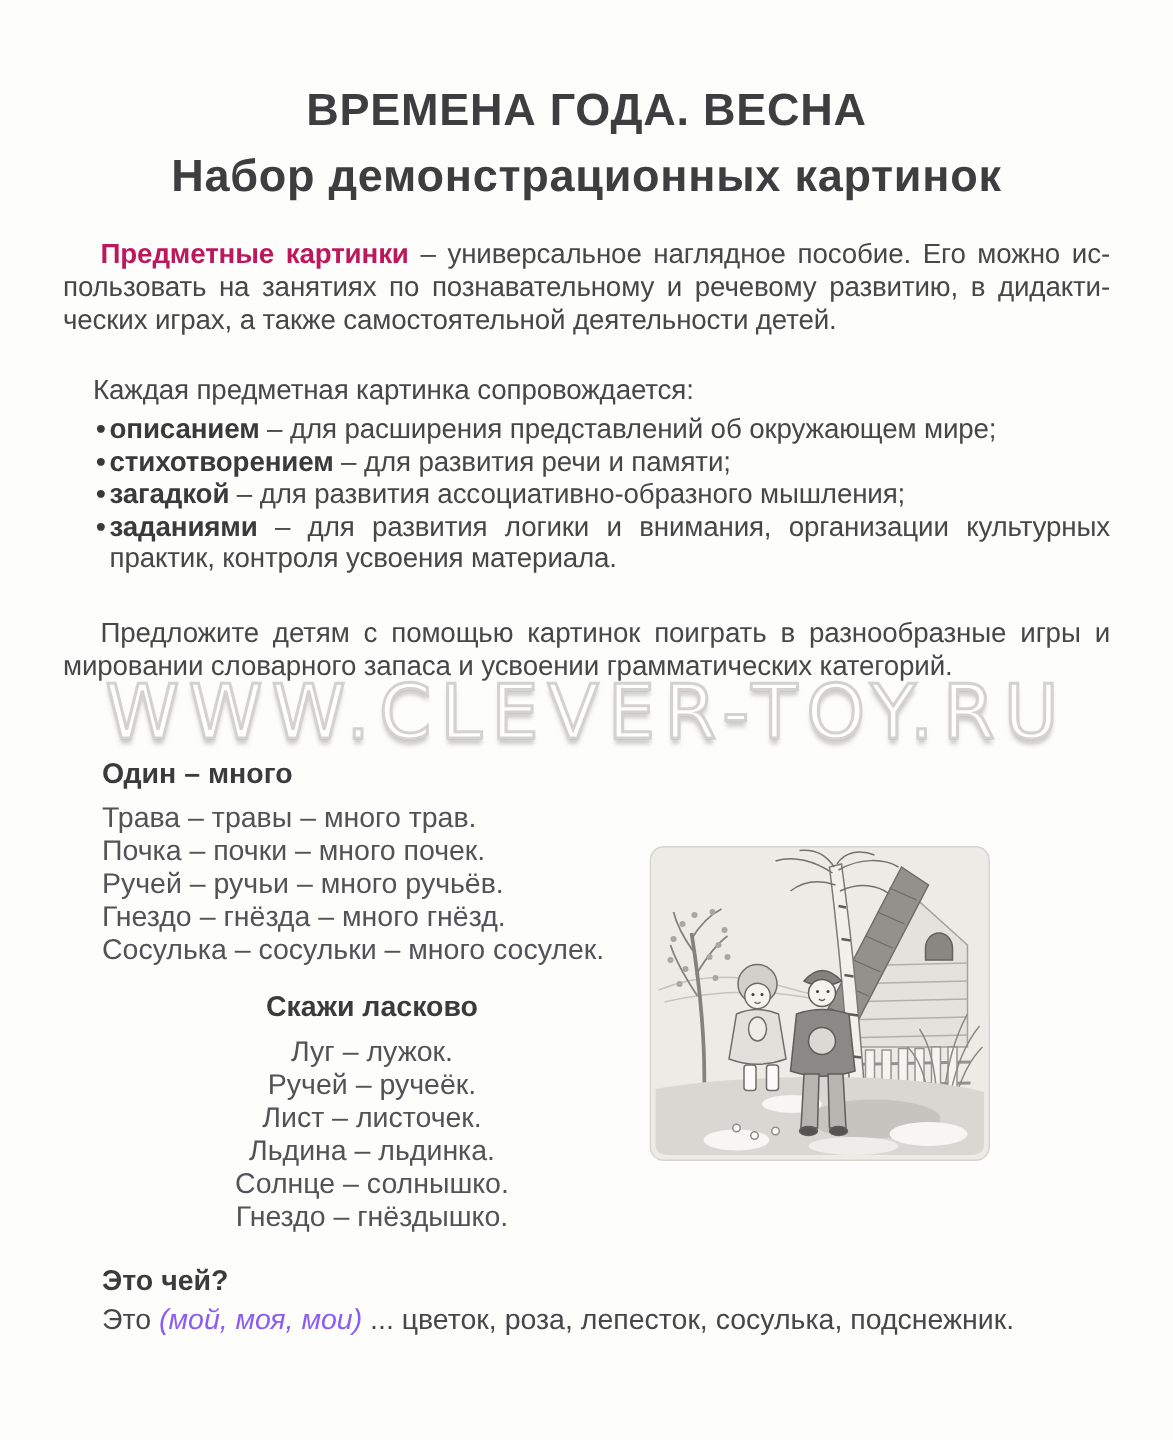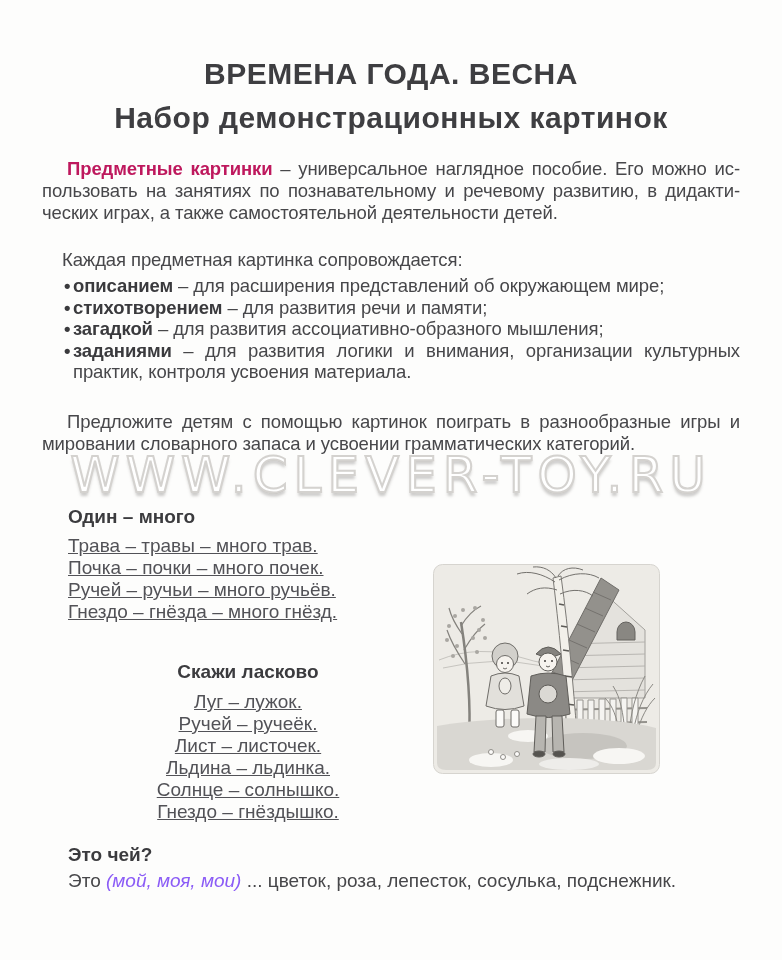--- a/index.html
+++ b/index.html
@@ -32,21 +32,21 @@
   .suggest{top:411px;}
   
   .features{top:249px;}
   .features .fhead{display:block;padding-left:20px;line-height:22px;margin-bottom:4px;}
   .fitem{display:block;position:relative;padding-left:31px;line-height:21.6px;}
   .fitem .dot{position:absolute;left:22px;top:0;color:#3a3a3d;font-weight:bold;}
   .fitem b{color:#3a3a3d;}
   
   .section{left:68px;z-index:1;font-size:19px;color:#525257;}
   .shead{display:block;font-weight:bold;color:#3b3b3e;font-size:19px;line-height:22px;}
-  .slist{display:block;line-height:22px;text-decoration:underline;}
+  .slist{display:block;line-height:22px;}
   .slist .li{display:block;}
   .one-many{top:506px;width:360px;}
   .one-many .slist{margin-top:7px;}
   .say-kindly{top:661px;width:360px;text-align:center;}
   .say-kindly .slist{margin-top:8px;}
   .whose{top:844px;width:690px;}
   .whose .wline{display:block;margin-top:3px;line-height:24px;color:#47474a;}
   .whose i{color:#8b5cf6;}
   
   .illu{left:433px;top:564px;width:227px;height:210px;z-index:1;}
@@ -91,20 +91,21 @@
   <span class="jline last">мировании словарного запаса и усвоении грамматических категорий.</span>
 </div>
 
 <div class="abs section one-many">
   <span class="shead">Один – много</span>
   <span class="slist">
     <span class="li">Трава – травы – много трав.</span>
     <span class="li">Почка – почки – много почек.</span>
     <span class="li">Ручей – ручьи – много ручьёв.</span>
     <span class="li">Гнездо – гнёзда – много гнёзд.</span>
+    <span class="li">Сосулька – сосульки – много сосулек.</span>
   </span>
 </div>
 
 <div class="abs section say-kindly">
   <span class="shead">Скажи ласково</span>
   <span class="slist">
     <span class="li">Луг – лужок.</span>
     <span class="li">Ручей – ручеёк.</span>
     <span class="li">Лист – листочек.</span>
     <span class="li">Льдина – льдинка.</span>

